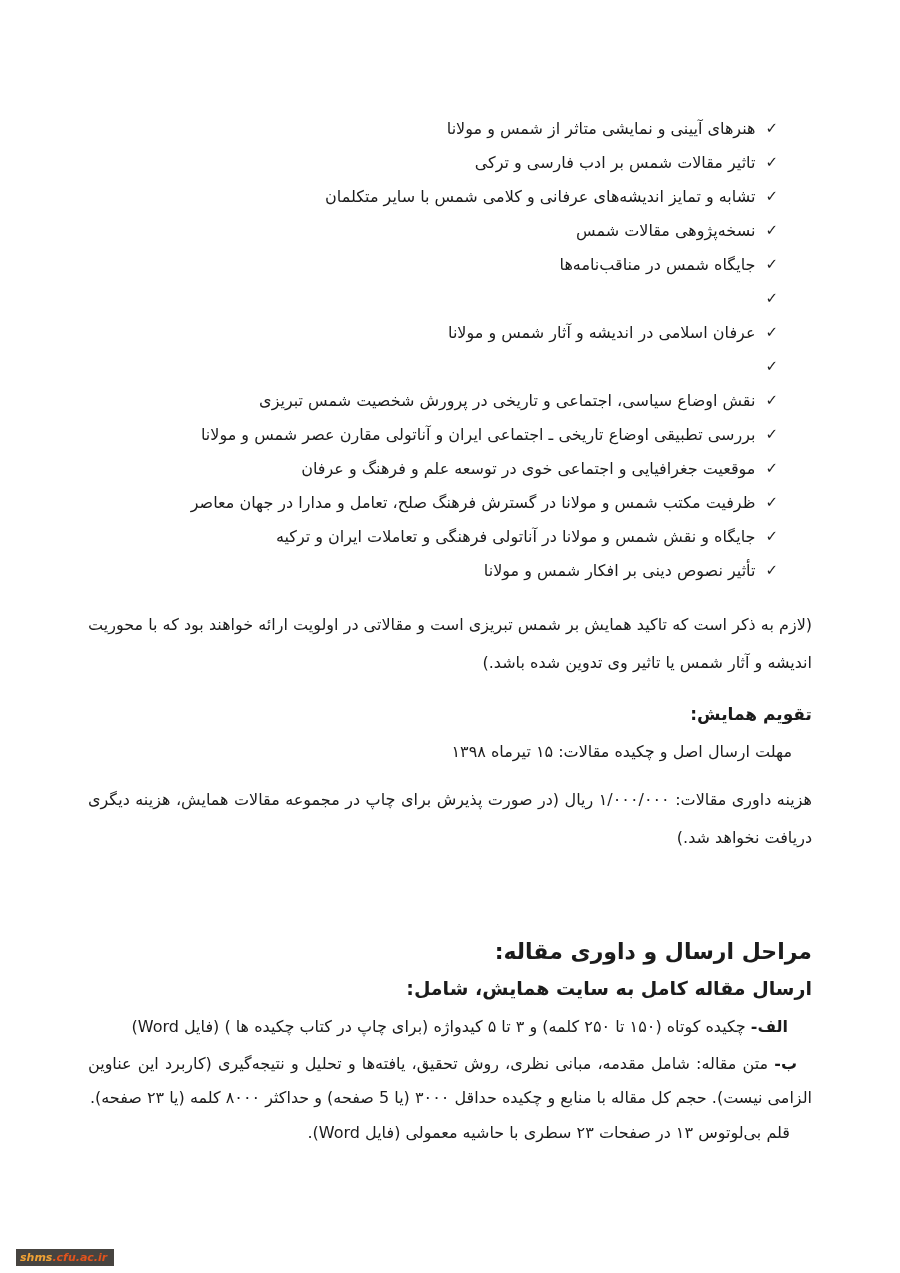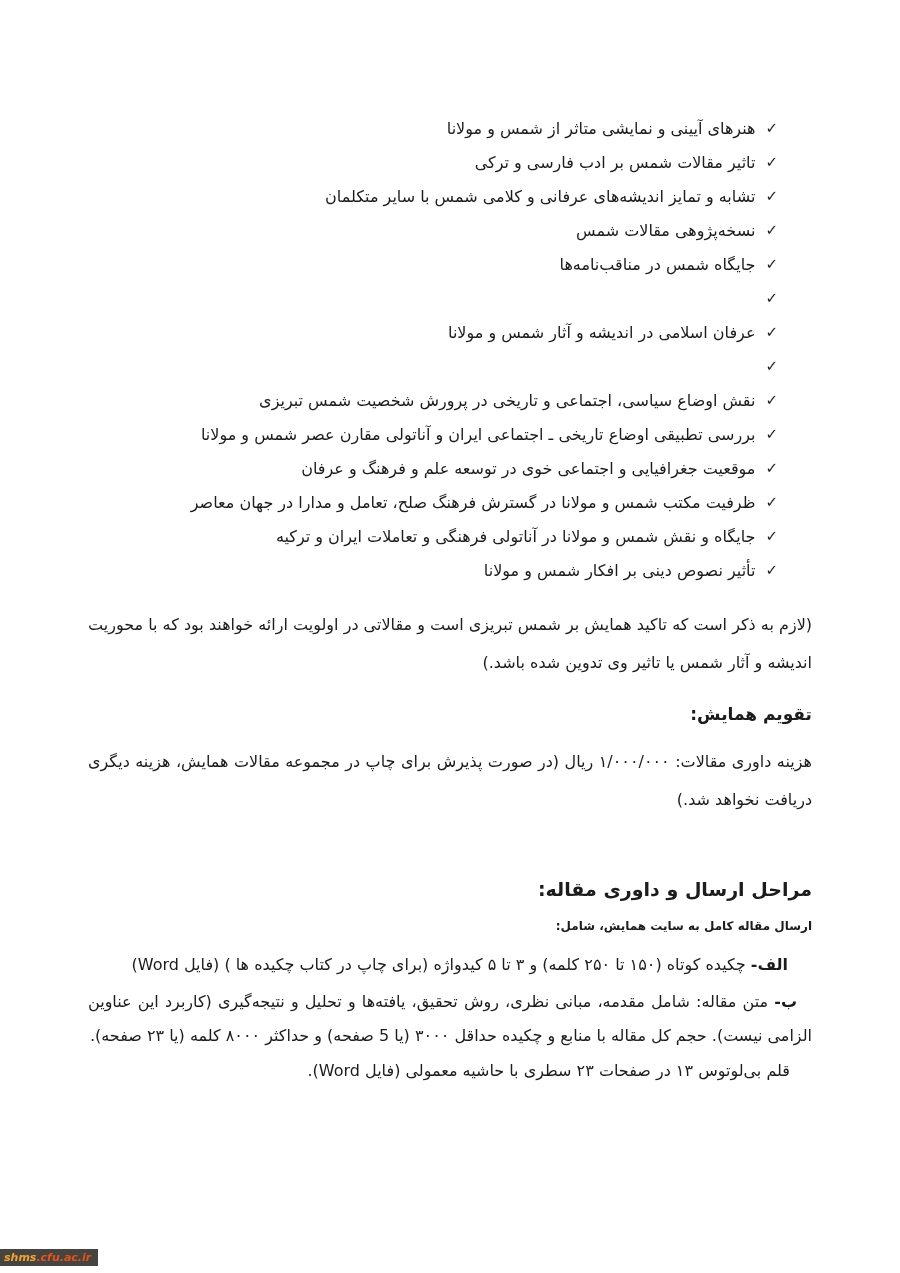--- a/index.html
+++ b/index.html
@@ -61,29 +61,29 @@
     margin: 0;
     line-height: 38px;
     text-indent: 20px;
   }
   .fee {
     margin: 10px 0 0 0;
     line-height: 38px;
     text-align: justify;
   }
   .sub-heading {
-    margin: 52px 0 0 0;
+    margin: 76px 0 0 0;
+    font-weight: bold;
+    font-size: 22px;
+    line-height: 37px;
+  }
+  .sub-heading2 {
+    margin: 0;
     font-weight: bold;
     font-size: 19px;
-    line-height: 37px;
-  }
-  .sub-heading2 {
-    margin: 0;
-    font-weight: bold;
-    font-size: 12px;
     line-height: 37px;
   }
   .item-a {
     margin: 0;
     line-height: 40px;
     text-indent: 24px;
   }
   .item-b {
     margin: 0;
     line-height: 34px;
@@ -94,21 +94,21 @@
     font-weight: bold;
   }
   .font-note {
     margin: 0;
     line-height: 35px;
     text-indent: 22px;
   }
   
   .watermark {
     position: absolute;
-    left: 0;
+    left: 16px;
     bottom: 7px;
     height: 17px;
     display: inline-flex;
     align-items: center;
     padding: 0 7px 0 4px;
     font-size: 11px;
     font-style: italic;
     font-weight: bold;
     direction: ltr;
     letter-spacing: 0;
@@ -175,20 +175,21 @@
         </li>
         <li>
           <span class="check">✓</span>
           <span>تأثیر نصوص دینی بر افکار شمس و مولانا</span>
         </li>
       </ul>
 
     <p class="note">(لازم به ذکر است که تاکید همایش بر شمس تبریزی است و مقالاتی در اولویت ارائه خواهند بود که با محوریت اندیشه و آثار شمس یا تاثیر وی تدوین شده باشد.)</p>
 
     <p class="cal-heading">تقویم همایش:</p>
+    <p class="deadline">مهلت ارسال اصل و چکیده مقالات: ۱۵ تیرماه ۱۳۹۸</p>
     <p class="fee">هزینه داوری مقالات: ۱/۰۰۰/۰۰۰ ریال (در صورت پذیرش برای چاپ در مجموعه مقالات همایش، هزینه دیگری دریافت نخواهد شد.)</p>
 
     <p class="sub-heading">مراحل ارسال و داوری مقاله:</p>
     <p class="sub-heading2">ارسال مقاله کامل به سایت همایش، شامل:</p>
 
     <p class="item-a"><span class="item-label">الف-</span><span> چکیده کوتاه (۱۵۰ تا ۲۵۰ کلمه) و ۳ تا ۵ کیدواژه (برای چاپ در کتاب چکیده ها ) (فایل Word)</span></p>
 
     <p class="item-b"><span class="item-label">ب-</span><span> متن مقاله: شامل مقدمه، مبانی نظری، روش تحقیق، یافته‌ها و تحلیل و نتیجه‌گیری (کاربرد این عناوین الزامی نیست). حجم کل مقاله با منابع و چکیده حداقل ۳۰۰۰ (یا 5 صفحه) و حداکثر ۸۰۰۰ کلمه (یا ۲۳ صفحه).</span></p>
 
     <p class="font-note">قلم بی‌لوتوس ۱۳ در صفحات ۲۳ سطری با حاشیه معمولی (فایل Word).</p>

